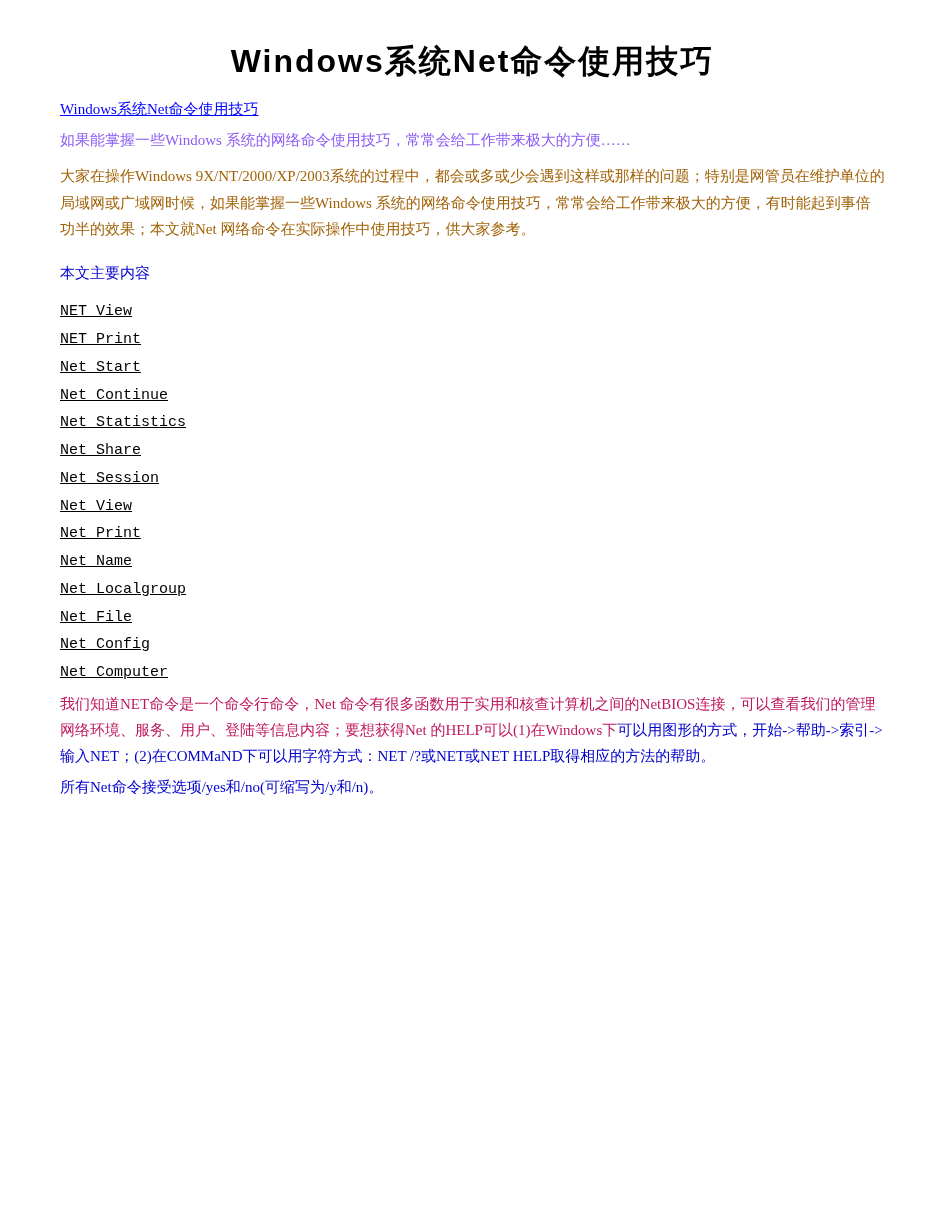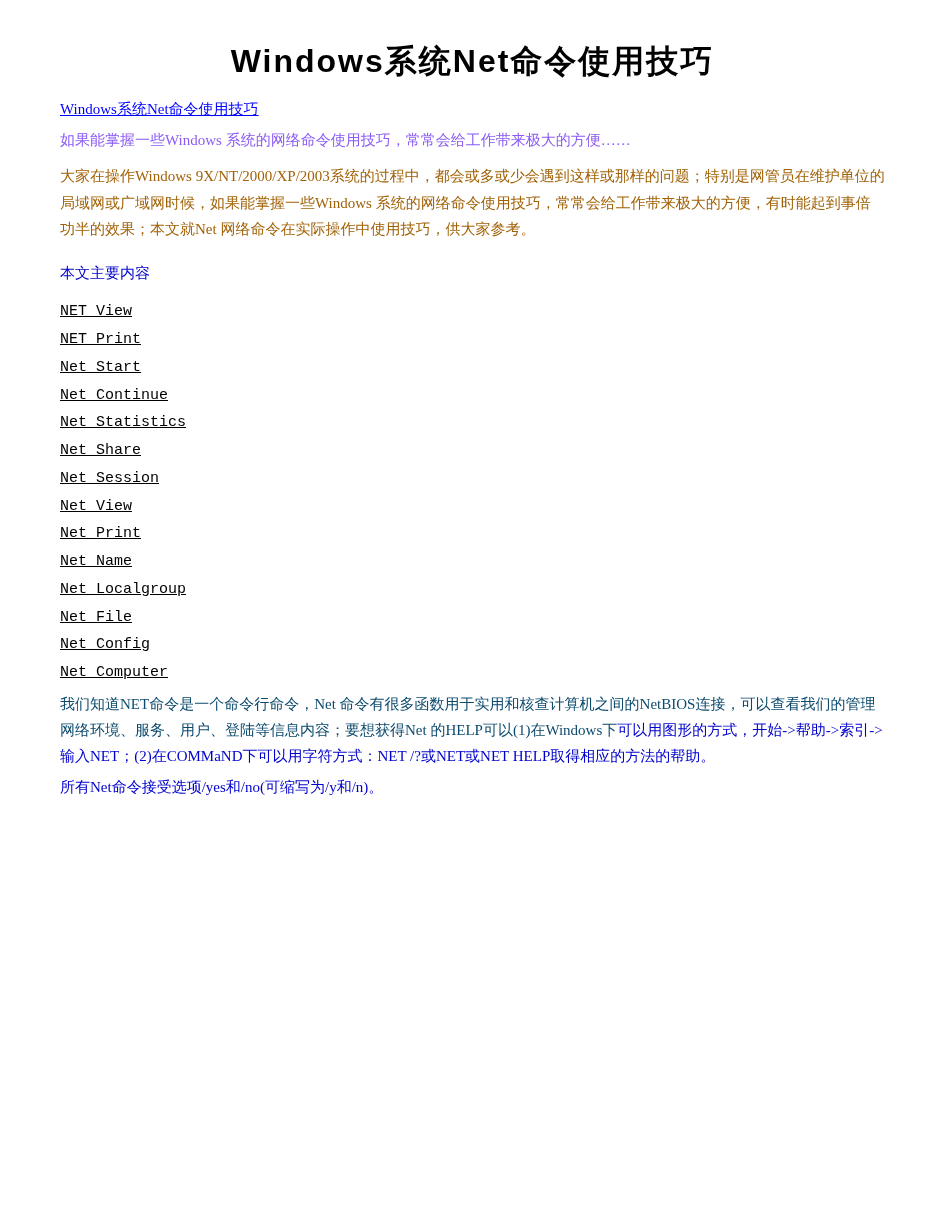--- a/index.html
+++ b/index.html
@@ -69,21 +69,21 @@
       font-size: 15px;
       line-height: 1.75;
       margin-top: 4px;
     }
 
     .blue-text {
       color: #0000cc;
     }
 
     .black-text {
-      color: #0c4a6e;
+      color: #be185d;
     }
   </style>
 </head>
 <body>
 
 <h1 class="page-title">Windows系统Net命令使用技巧</h1>
 
 <a class="subtitle-link">Windows系统Net命令使用技巧</a>
 
 <p class="intro-block">如果能掌握一些Windows 系统的网络命令使用技巧，常常会给工作带来极大的方便……</p>

